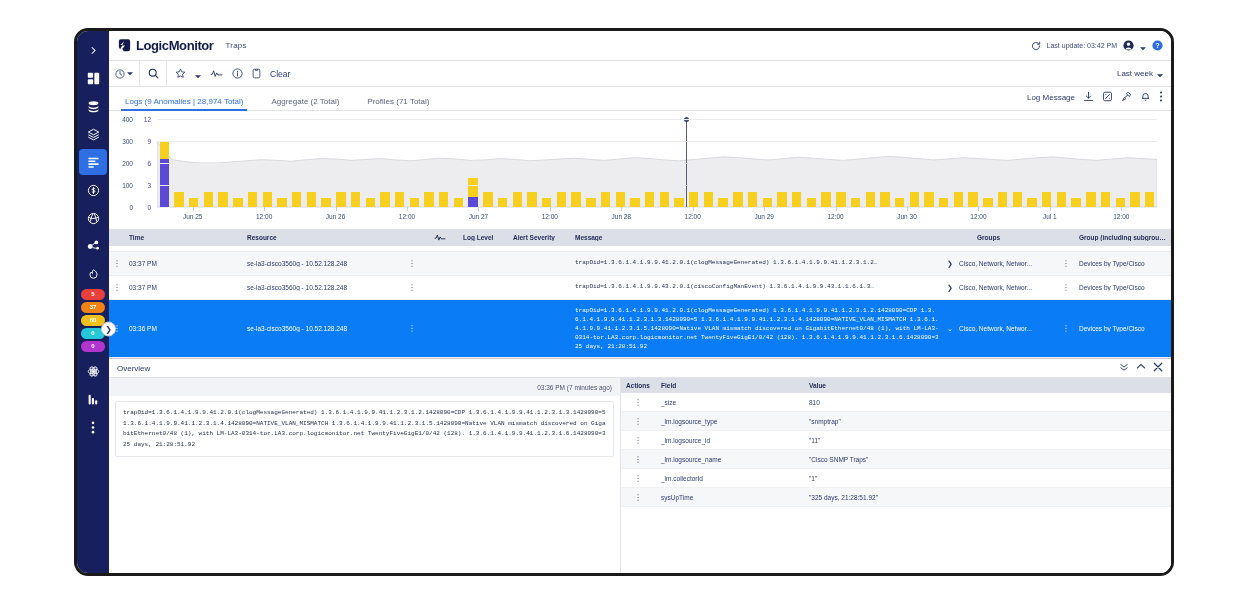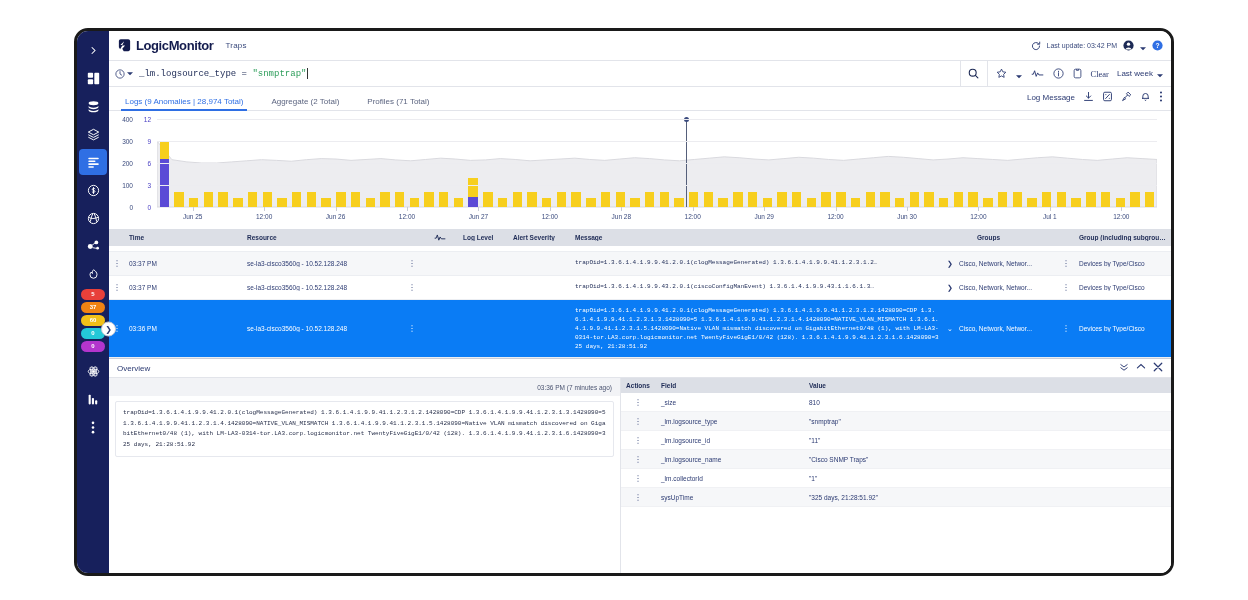--- a/index.html
+++ b/index.html
@@ -57,21 +57,21 @@
   .qbar { height: 26px; display:flex; align-items:center; border-bottom: 1px solid #e2e4ea;
     padding-left: 6px; }
   .q-clock { color:#3a4a7d; display:flex; align-items:center; gap:2px; margin-right: 6px;}
   .q-input { flex:1; font-family:"Liberation Mono", monospace; font-size:9px; color:#1d2a55;
      display:flex; align-items:center; white-space:pre; }
   .q-input .str { color:#2e9e5b; }
   .q-caret { width:1px; height:11px; background:#333; margin-left:1px; }
   .q-search-btn { width:28px; height:26px; display:flex; align-items:center; justify-content:center;
      border-left:1px solid #e2e4ea; border-right:1px solid #e2e4ea; }
   .q-tools { display:flex; align-items:center; gap:9px; padding: 0 8px; color:#2b3a72; }
-  .q-clear { font-size:8.5px; color:#2b3a72;font-family:Liberation Serif, serif; }
+  .q-clear { font-size:8.5px; color:#2b3a72; }
   .q-range { margin-left:auto; margin-right:8px; font-size:8px; color:#2b3a72;
      display:flex; align-items:flex-end; gap:4px;}
 
   
   .tabs { height: 24px; display:flex; align-items:flex-end; border-bottom:1px solid #e2e4ea;
      padding-left: 16px; }
   .tab { font-size: 8px; color:#5c6580; padding: 0 0 4px 0; margin-right: 28px; position:relative;}
   .tab.active { color:#2f6fe4; }
   .tab.active::after{ content:""; position:absolute; left:-4px; right:-4px; bottom:-1px;
      height:2px; background:#2f6fe4; }
@@ -293,23 +293,20 @@
       <div class="qbar">
         <span class="q-clock">
           <svg width="10" height="10" viewBox="0 0 14 14" fill="none" stroke="#2b3a72" stroke-width="1.1">
               <circle cx="7" cy="7" r="5.8"></circle>
               <path d="M7 3.6V7l2.4 1.6" stroke-linecap="round"></path>
             </svg>
           <svg width="6" height="4" viewBox="0 0 8 5">
               <path d="M0 0l4 4 4-4z" fill="#2b3a72"></path>
             </svg>
         </span>
-        <div class="q-input">
-          <span>_lm.logsource_type = </span><span class="str">"snmptrap"</span><span class="q-caret"></span>
-        </div>
         <div class="q-search-btn">
           <svg width="11" height="11" viewBox="0 0 14 14" fill="none" stroke="#1d2a55" stroke-width="1.4">
               <circle cx="6" cy="6" r="4.4"></circle>
               <path d="M9.4 9.4l3.2 3.2" stroke-linecap="round"></path>
             </svg>
         </div>
         <div class="q-tools">
           <span>
             <svg width="11" height="11" viewBox="0 0 14 14" fill="none" stroke="#2b3a72" stroke-width="1.1">
                 <path d="M7 1.4l1.7 3.5 3.8.5-2.8 2.7.7 3.8L7 10.1l-3.4 1.8.7-3.8L1.5 5.4l3.8-.5z"></path>

